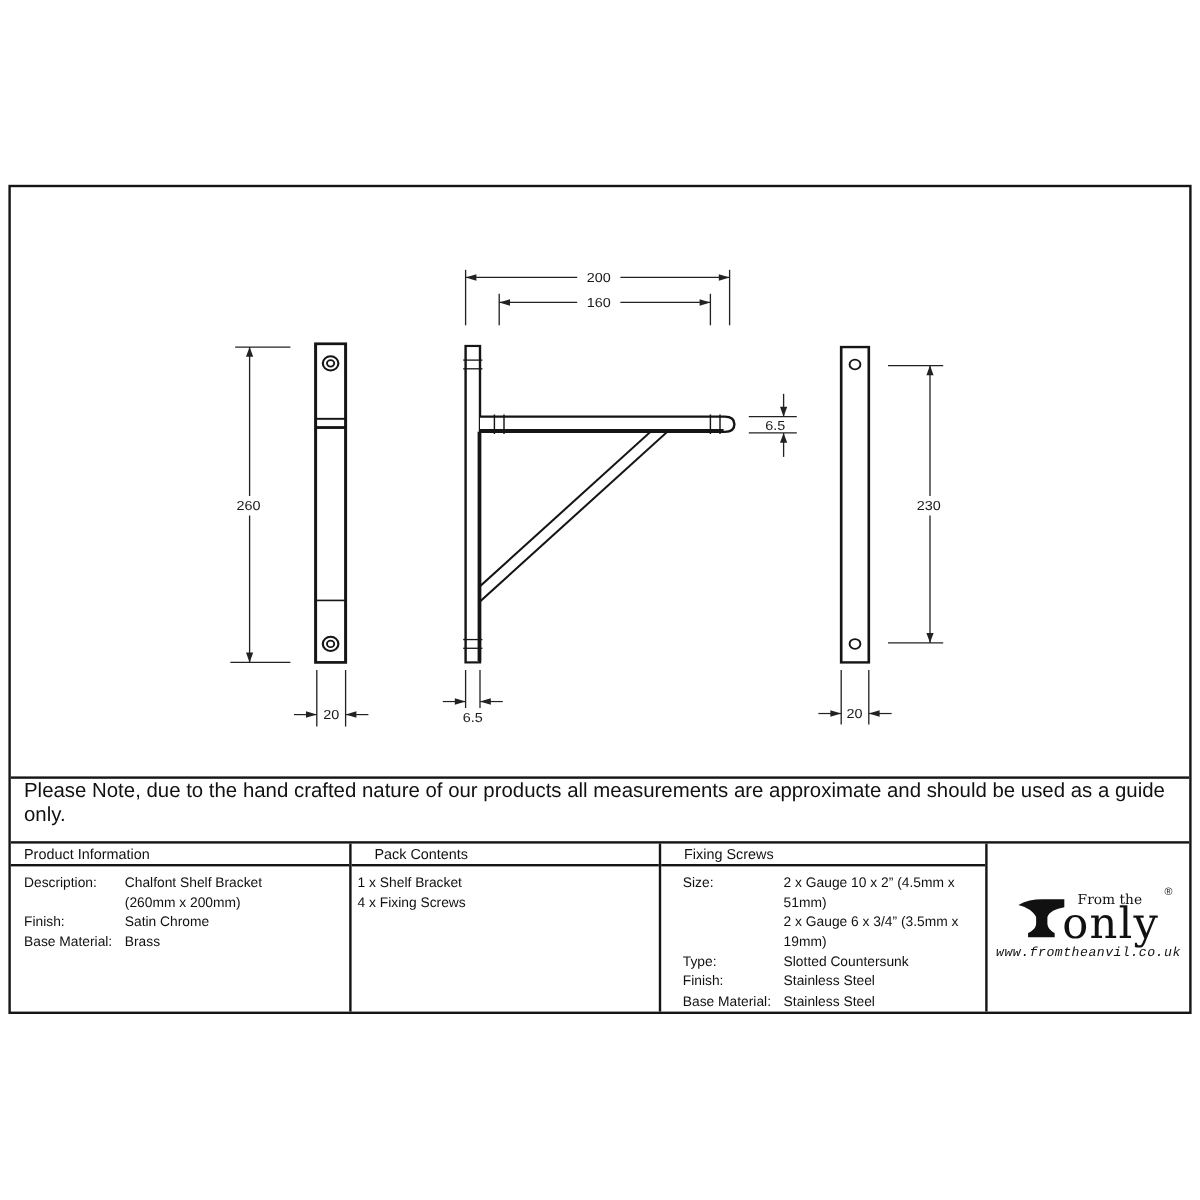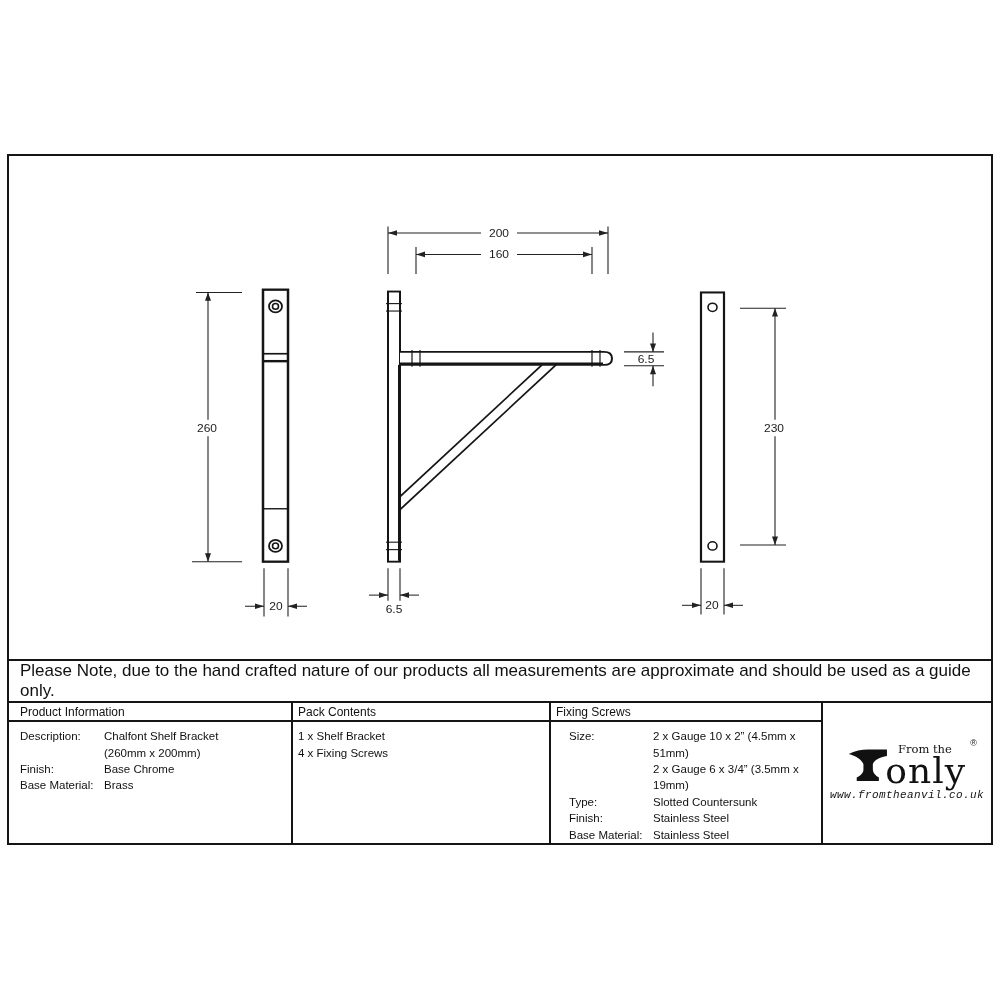--- a/index.html
+++ b/index.html
@@ -4,25 +4,25 @@
 <style>
   html,body{margin:0;padding:0;background:#fff;}
   body{width:1000px;height:1000px;position:relative;font-family:"Liberation Sans",sans-serif;color:#111;}
   .sheet{position:absolute;left:7px;top:154px;width:986px;height:691px;border:2px solid #151515;
          box-sizing:border-box;display:flex;flex-direction:column;background:#fff;}
   .drawing-area{flex:1 1 auto;position:relative;overflow:hidden;}
   .drawing-area svg{display:block;width:100%;height:100%;}
   .note-row{flex:0 0 29px;border-top:2px solid #151515;box-sizing:border-box;display:flex;align-items:center;
             padding-left:11px;font-size:17px;}
   .spec-table{flex:0 0 116px;border-top:2px solid #151515;box-sizing:border-box;display:grid;
-              grid-template-columns:284px 258px 272px 1fr;}
+              grid-template-columns:284px 258px 272px 1fr;margin-top:12px;}
   .tcol{display:flex;flex-direction:column;min-width:0;}
   .tcol.bordered{border-right:2px solid #151515;}
   .thead{flex:0 0 19px;border-bottom:2px solid #151515;box-sizing:border-box;display:flex;align-items:center;
-         padding-left:5px;font-size:12px;}
+         padding-left:19px;font-size:12px;}
   .thead.pad-wide{padding-left:11px;}
   .tbody{flex:1 1 auto;padding-top:6px;font-size:11.5px;line-height:16.4px;}
   .kv{display:grid;grid-template-columns:84px 1fr;padding-left:11px;}
   .kv.narrowpad{padding-left:18px;}
   .plain-list{padding-left:5px;}
   svg text{font-family:"Liberation Sans",sans-serif;font-size:12px;fill:#1a1a1a;}
   
   .tcol-brand{align-items:center;justify-content:center;}
   .brand{text-align:center;}
   .brand-row{position:relative;display:flex;align-items:flex-end;justify-content:center;width:118px;margin:0 auto;}
@@ -160,21 +160,21 @@
         <div class="kv">
           <span>Description:</span>
           <span>Chalfont Shelf Bracket</span>
         </div>
         <div class="kv">
           <span></span>
           <span>(260mm x 200mm)</span>
         </div>
         <div class="kv">
           <span>Finish:</span>
-          <span>Base Chrome</span>
+          <span>Satin Chrome</span>
         </div>
         <div class="kv">
           <span>Base Material:</span>
           <span>Brass</span>
         </div>
       </div>
     </div>
 
     <div class="tcol bordered">
       <div class="thead">

